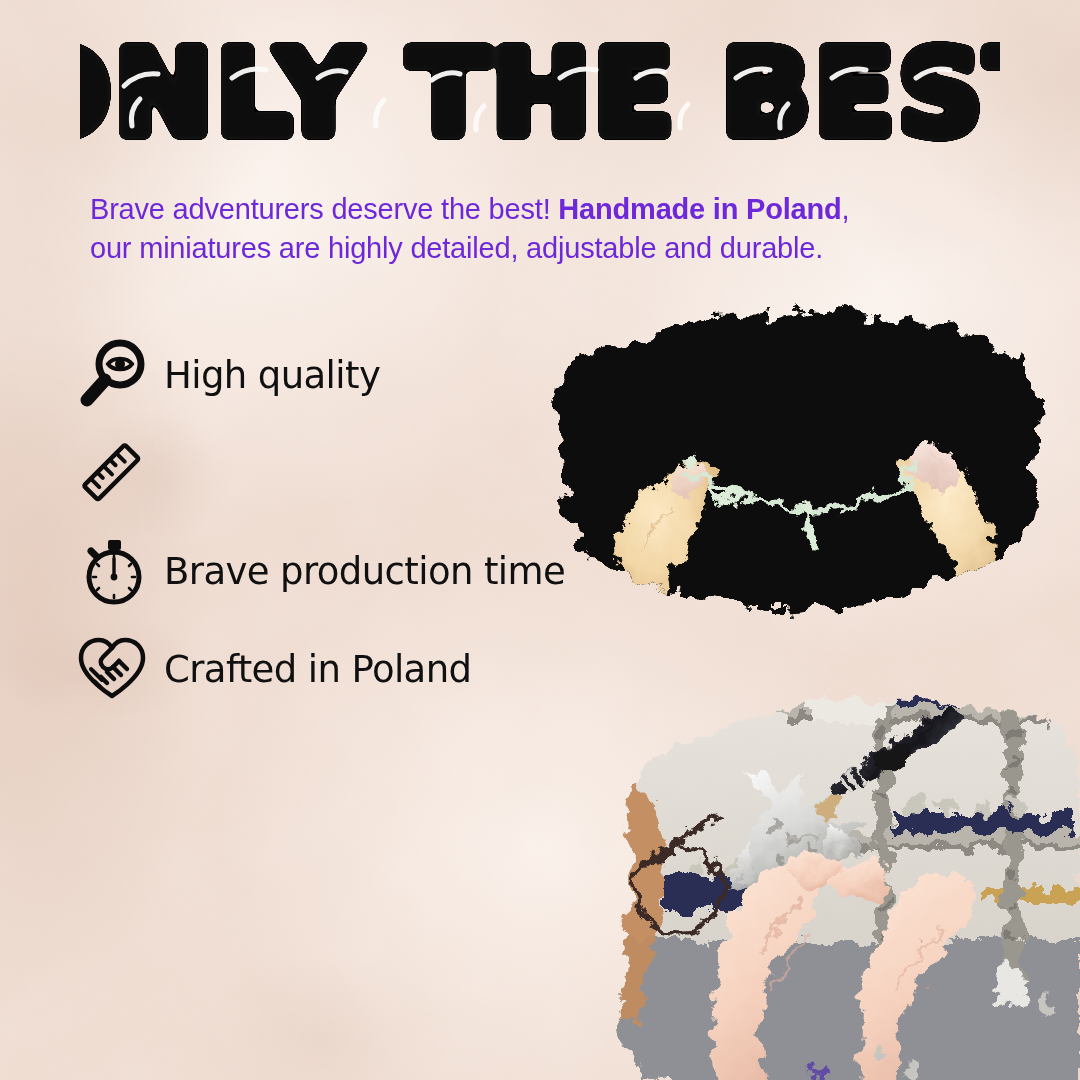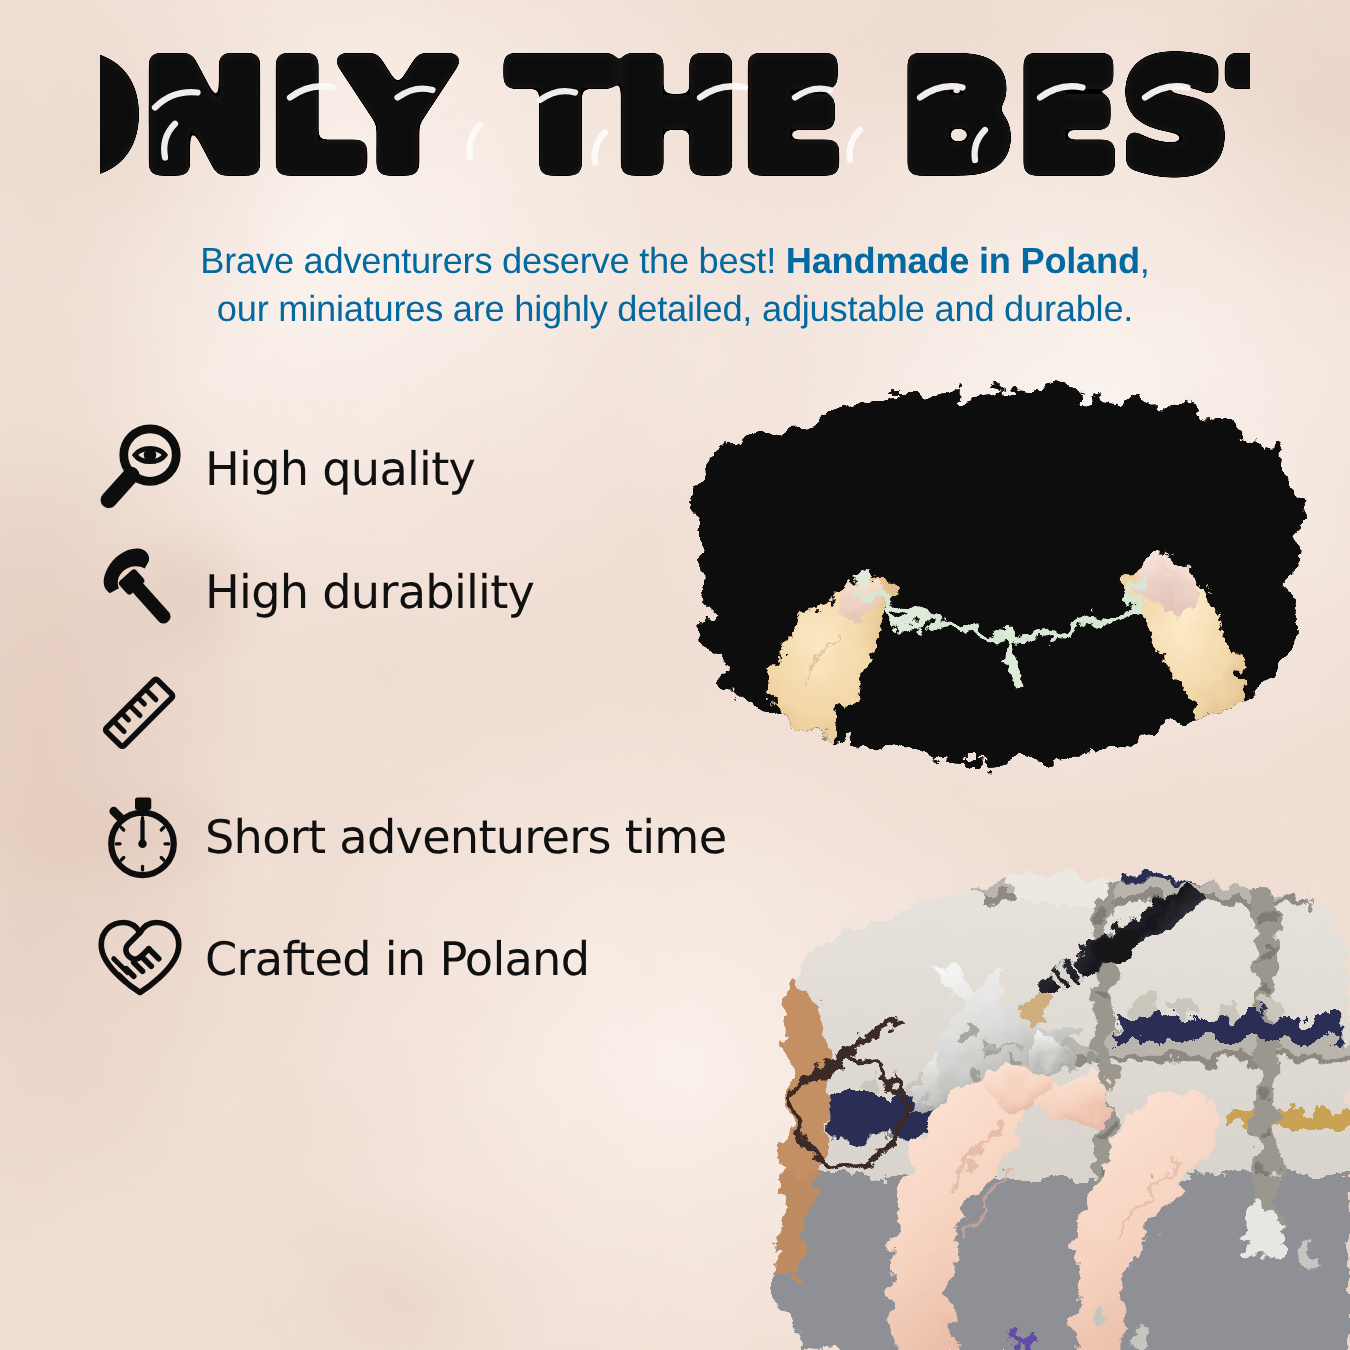--- a/index.html
+++ b/index.html
@@ -33,21 +33,21 @@
   .headline{
     position:absolute;left:0;right:0;top:34px;text-align:center;
     font-family:"DejaVu Sans",sans-serif;
     font-weight:700;color:#111;
     pointer-events:none;
   }
   .headline svg{display:block;margin:0 auto;}
 
   .subtitle{
     position:absolute;left:90px;right:90px;top:190px;
-    text-align:center;color:#0369a1;
+    text-align:left;color:#6d28d9;
     font-family:"Liberation Sans",sans-serif;
     font-size:29px;line-height:1.33;letter-spacing:-.2px;
   }
   .subtitle b{font-weight:bold;}
 
   
   .features{position:absolute;left:60px;top:326px;width:760px;}
   .feature{display:flex;align-items:center;height:98px;}
   .feature .ico{width:104px;flex:0 0 104px;display:flex;align-items:center;justify-content:center;}
   .feature .ico svg{display:block;}
@@ -207,34 +207,20 @@
           <path d="M30,42 L12,62" stroke-width="13"></path>
           <g stroke-width="4" fill="none">
             <path d="M33,26 C38,19 52,19 57,26 C52,33 38,33 33,26 Z"></path>
           </g>
           <circle cx="45" cy="26" r="5" fill="#0d0d0d" stroke="none"></circle>
         </svg>
       </span>
       <span class="flabel">High quality</span>
     </div>
 
-    <div class="feature">
-      <span class="ico">
-        <svg width="74" height="74" viewBox="0 0 74 74">
-          <g fill="#0d0d0d" transform="rotate(-42 37 37)">
-            <path d="M30,6 C40,2 54,4 60,12 C63,16 62,22 58,24 L52,26
-                     C50,20 44,16 38,16 C32,16 28,19 26,24 L18,22
-                     C16,14 22,9 30,6 Z"></path>
-            <rect x="28" y="20" width="18" height="14" rx="3"></rect>
-            <rect x="32" y="30" width="11" height="40" rx="5"></rect>
-          </g>
-        </svg>
-      </span>
-      <span class="flabel">High durability</span>
-    </div>
 
     <div class="feature">
       <span class="ico">
         <svg width="74" height="74" viewBox="0 0 74 74" fill="none" stroke="#0d0d0d" stroke-width="4.5" stroke-linejoin="round" stroke-linecap="round">
           <g transform="rotate(-45 37 37)">
             <rect x="8" y="26" width="58" height="20" rx="2"></rect>
             <path d="M18,26 L18,38 M27,26 L27,34 M36,26 L36,38 M45,26 L45,34 M54,26 L54,38" stroke-width="4"></path>
           </g>
         </svg>
       </span>
@@ -255,21 +241,21 @@
               <path d="M56,30 L54,32"></path>
               <path d="M60,43 L57,43"></path>
             <path d="M56,56 L54,54"></path>
               <path d="M39,64 L39,61"></path>
               <path d="M22,56 L24,54"></path>
             <path d="M18,43 L21,43"></path>
               <path d="M22,30 L24,32"></path>
           </g>
         </svg>
       </span>
-      <span class="flabel">Short adventurers time</span>
+      <span class="flabel">Brave production time</span>
     </div>
 
     <div class="feature">
       <span class="ico">
         <svg width="78" height="74" viewBox="0 0 78 74" fill="none" stroke="#0d0d0d" stroke-width="4.5" stroke-linecap="round" stroke-linejoin="round">
           <path d="M39,64 C39,64 8,45 8,26 C8,15 16,8 26,8 C32,8 36,11 39,16
                    C42,11 46,8 52,8 C62,8 70,15 70,26 C70,45 39,64 39,64 Z"></path>
           <path d="M39,16 L30,25 C27,28 27,32 30,35 C33,38 37,38 40,35 L46,29"></path>
           <path d="M46,29 L54,37"></path>
           <path d="M40,35 L48,43"></path>

